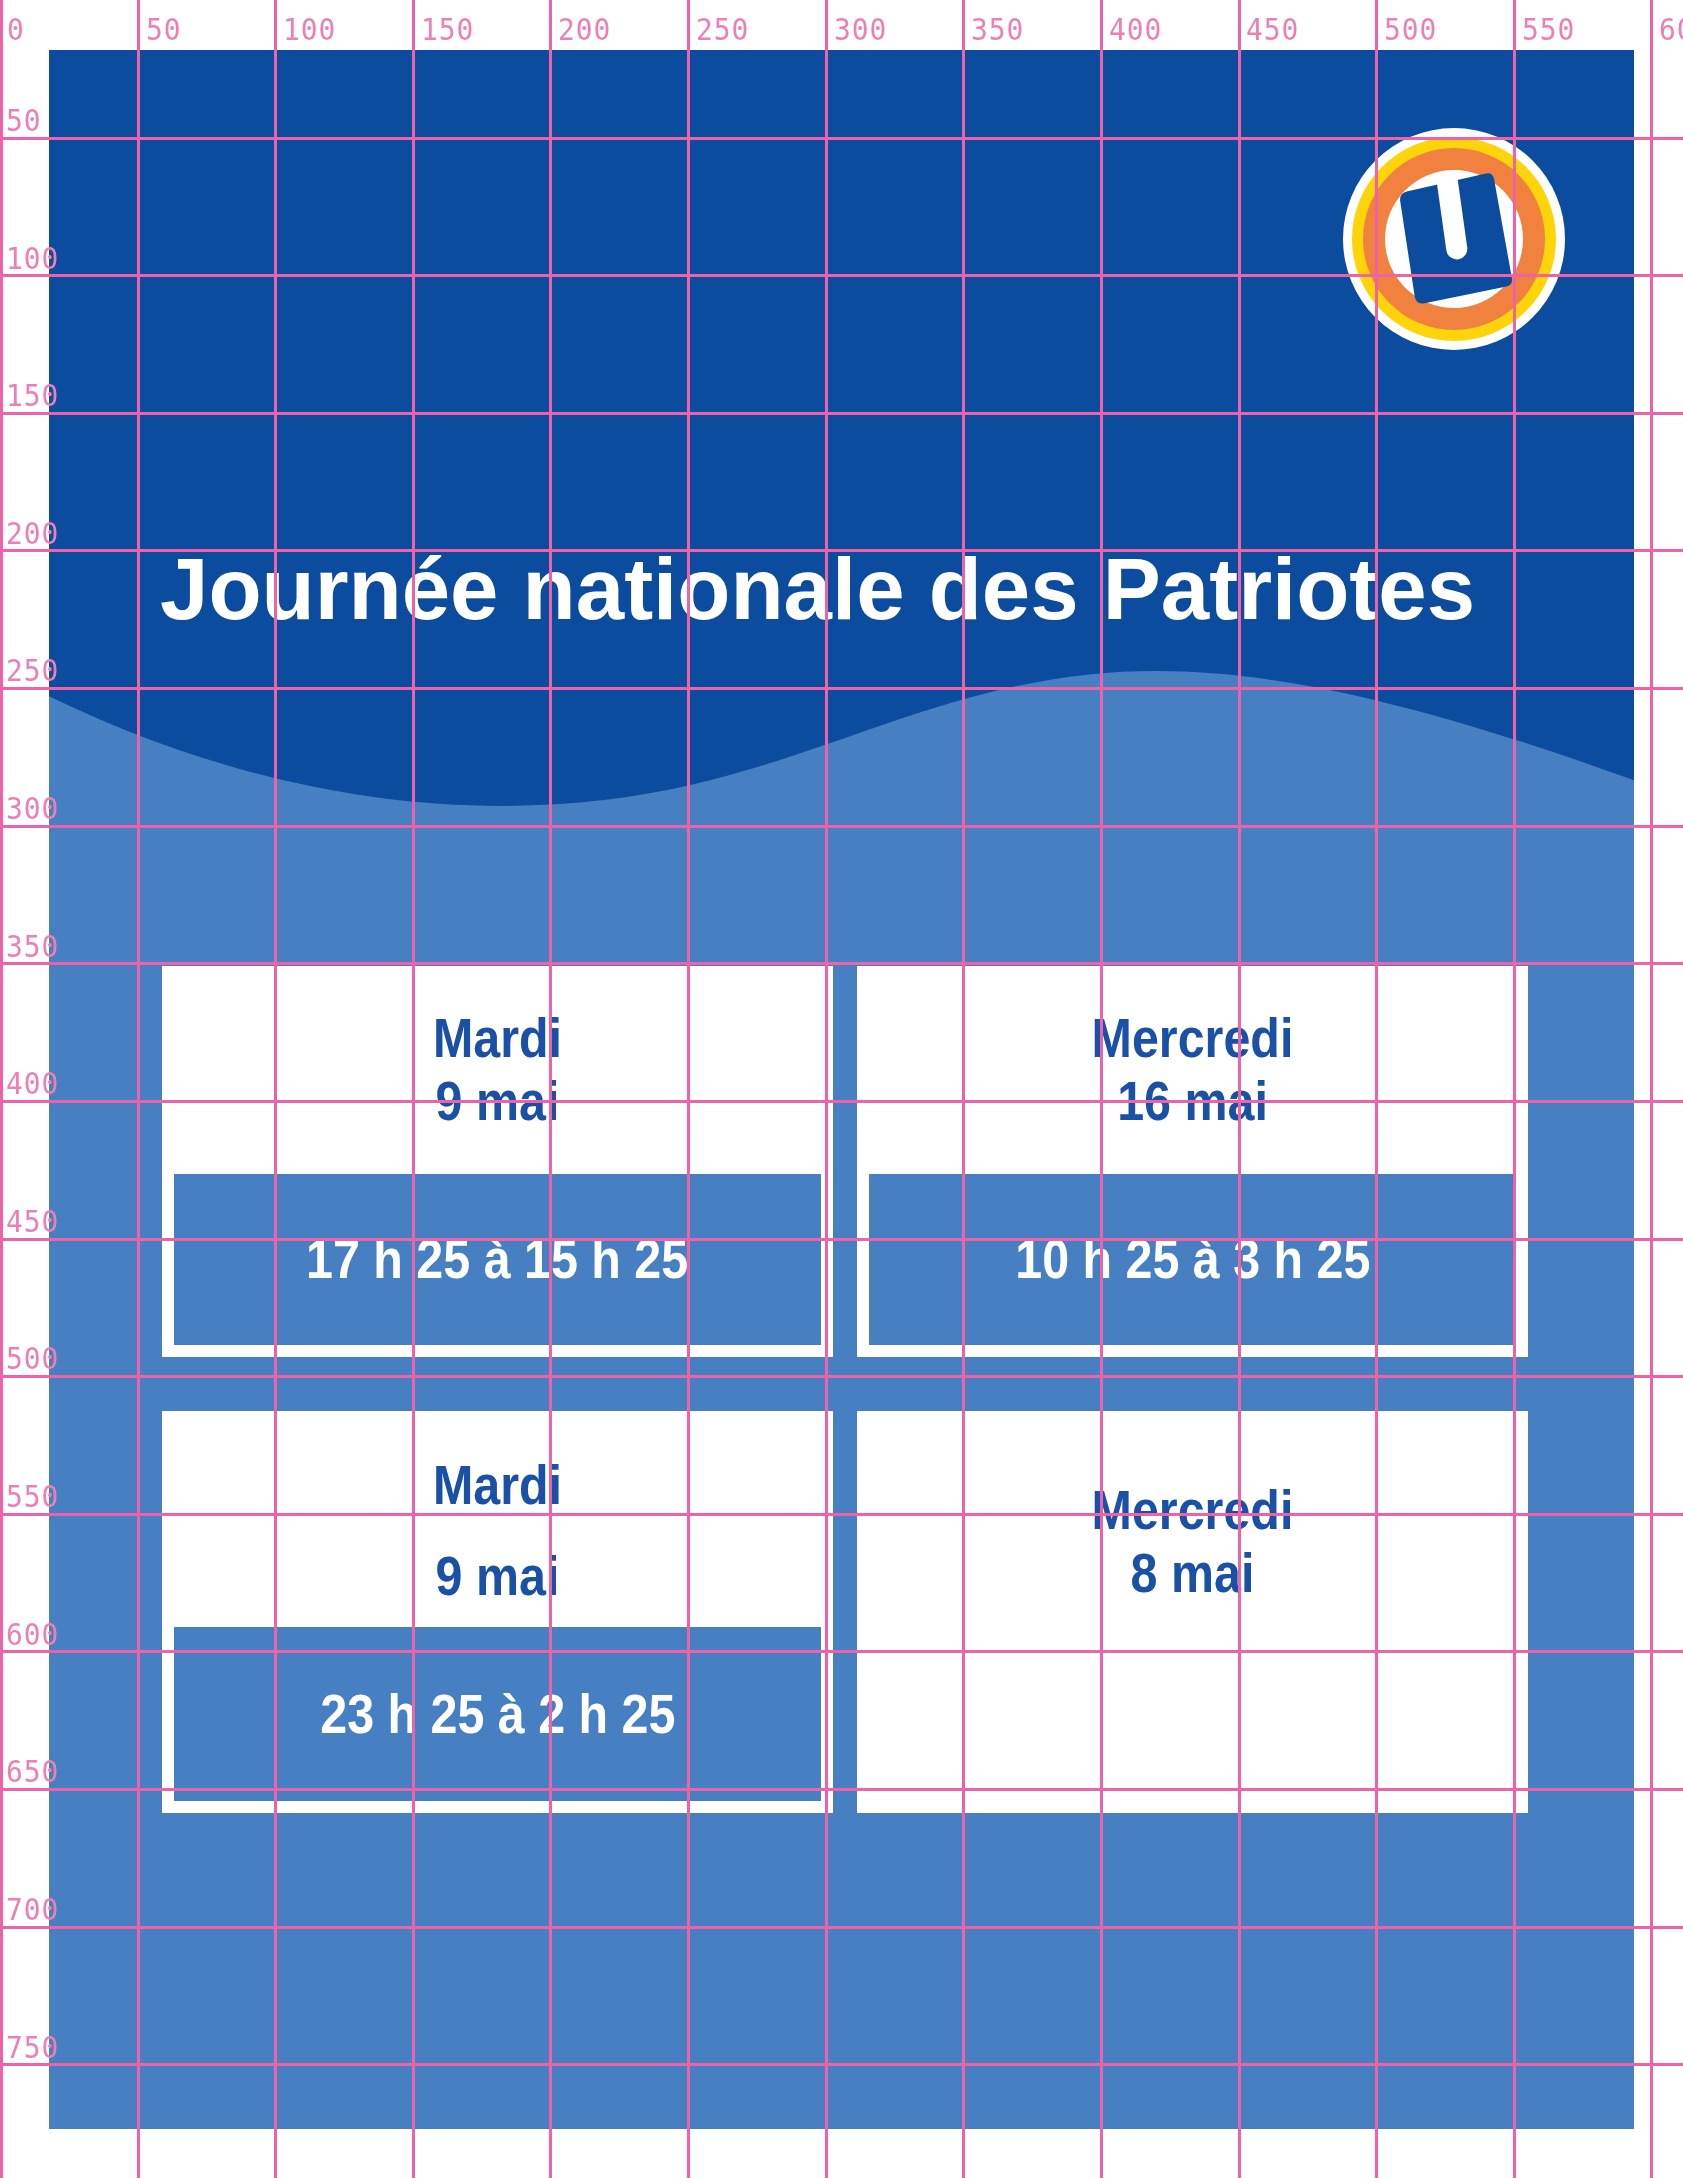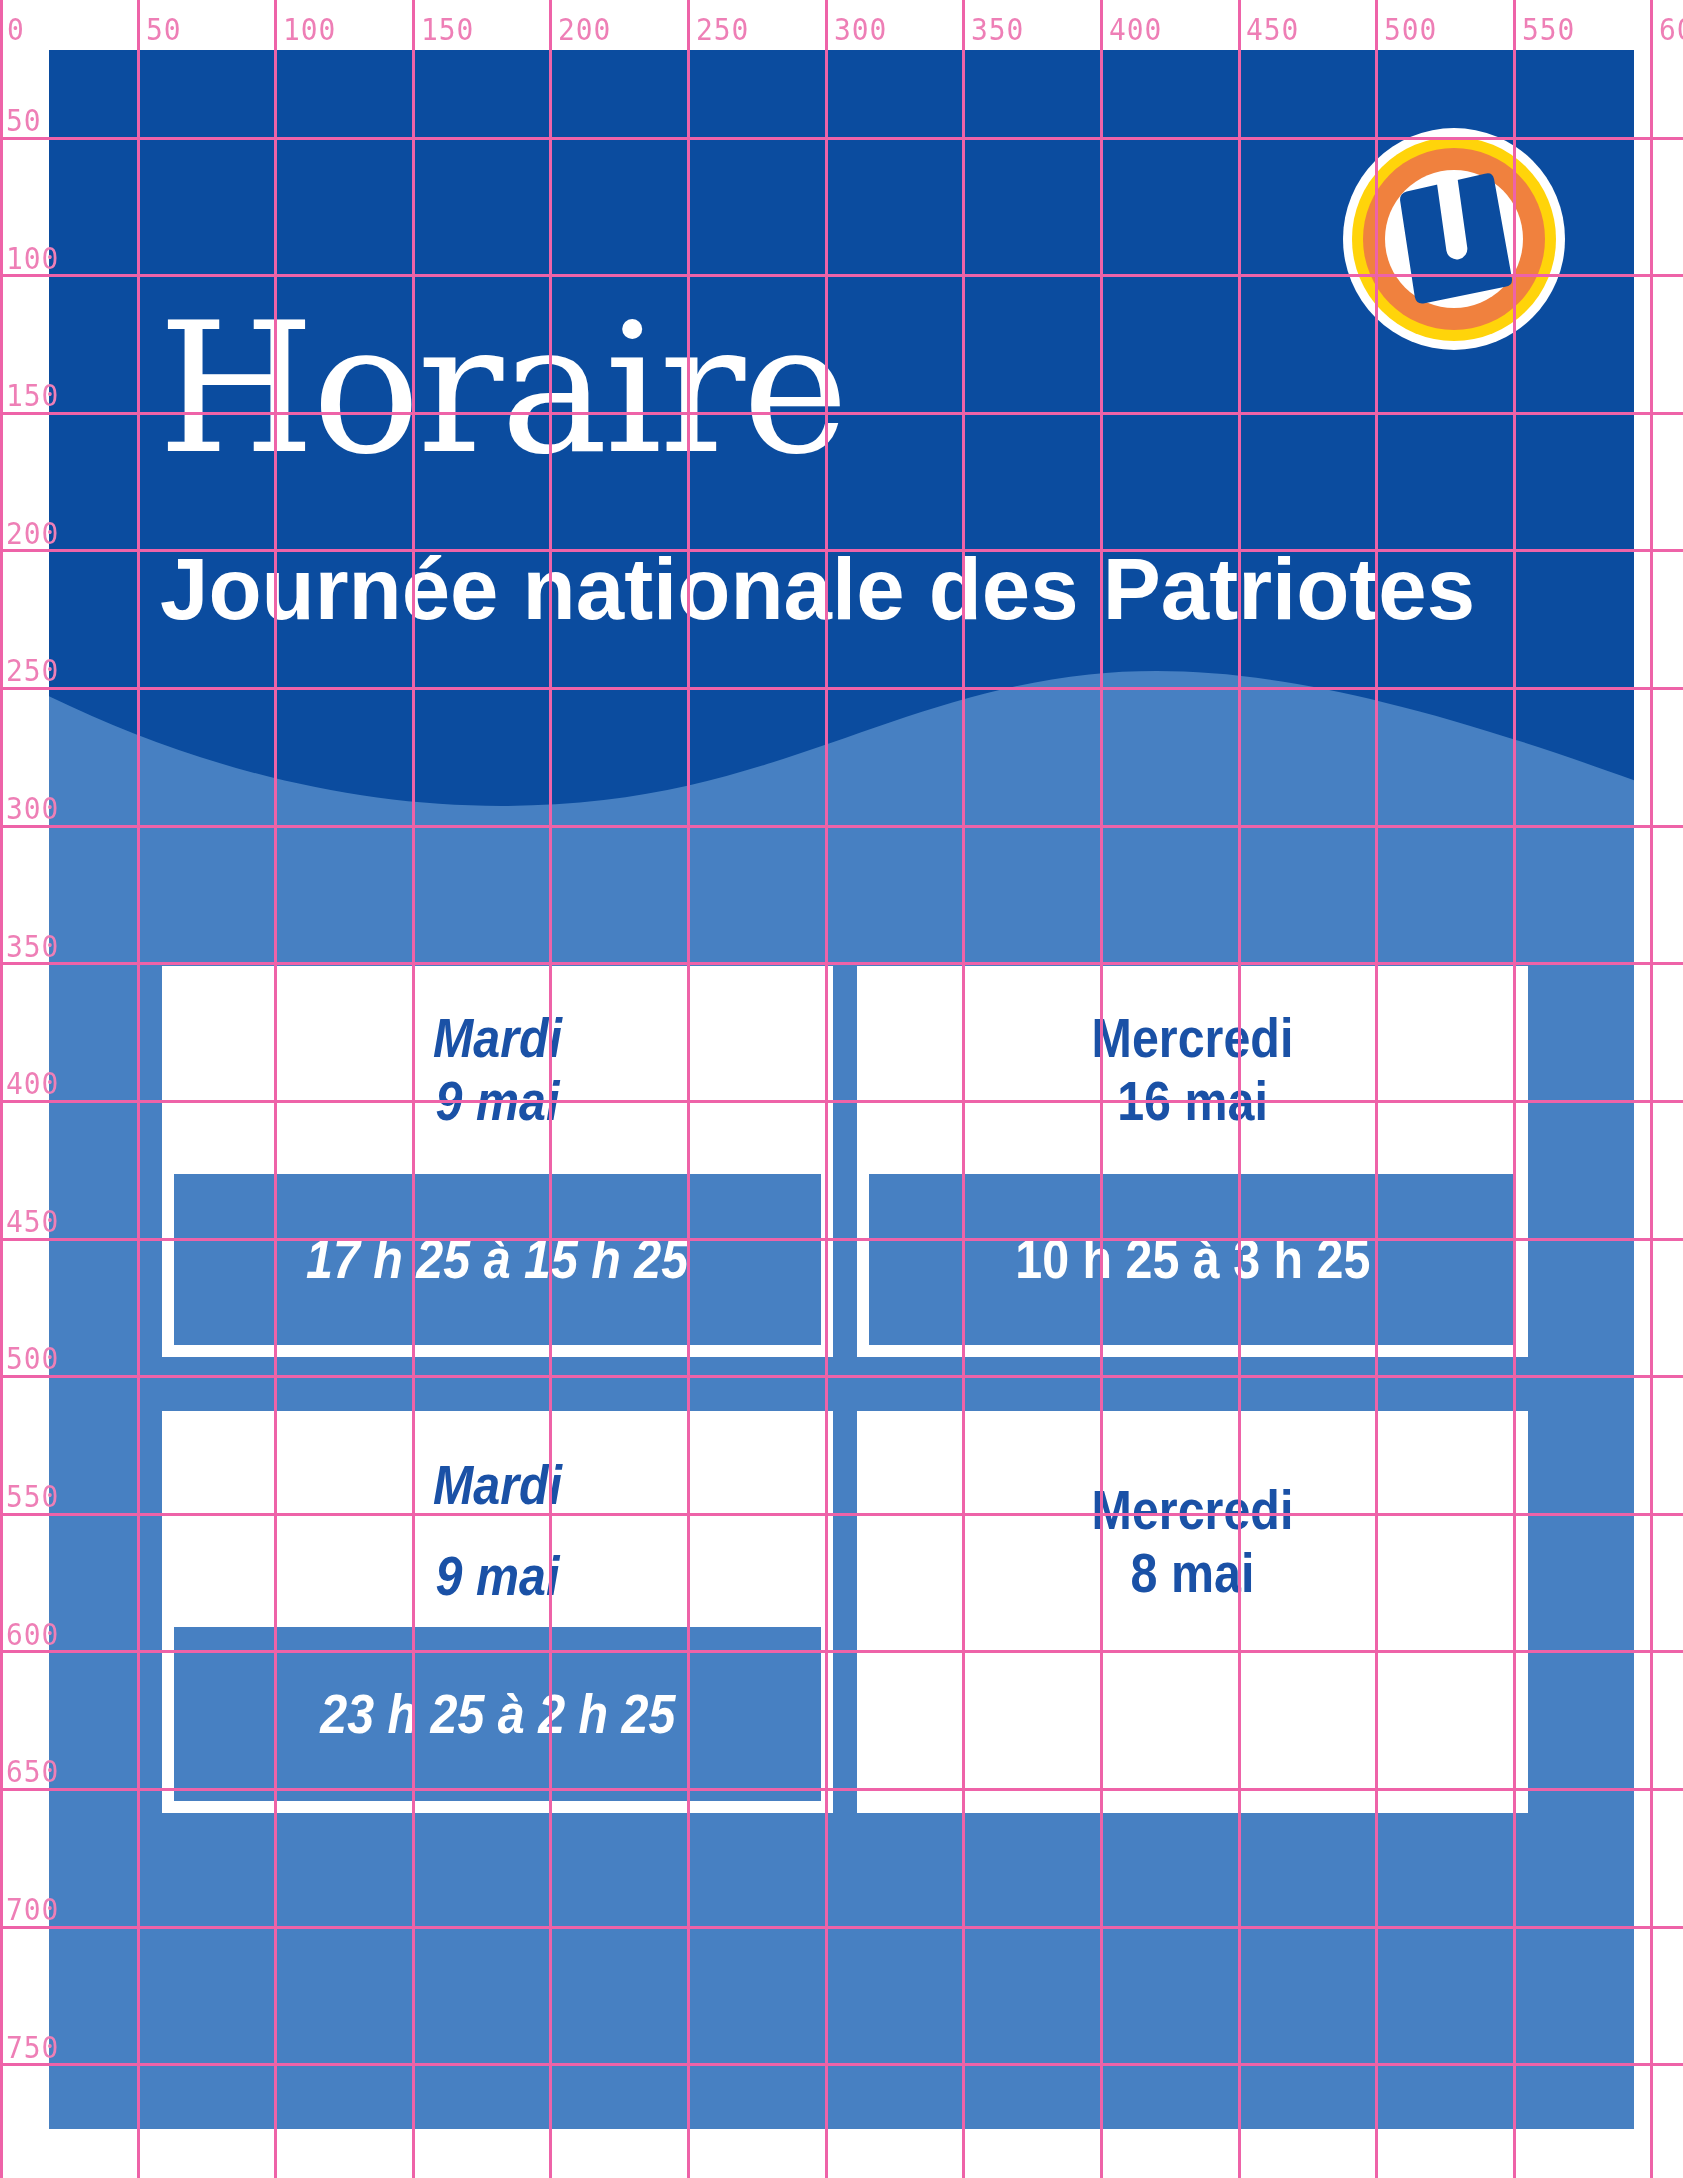--- a/index.html
+++ b/index.html
@@ -26,21 +26,21 @@
   .logo{position:absolute;left:1294px;top:78px;width:222px;height:222px;z-index:3;}
   .ring{position:absolute;border-radius:50%;}
   .ring.r1{inset:0;background:#fff;}
   .ring.r2{inset:9px;background:var(--c-yellow);}
   .ring.r3{inset:20px;background:var(--c-orange);}
   .ring.r4{inset:42px;background:#fff;}
   .logo svg{position:absolute;left:55px;top:47px;width:111px;height:125px;
             transform:rotate(-8deg);}
   
   .card{position:absolute;width:671px;background:#fff;z-index:3;box-sizing:border-box;}
-  .col1{left:113px;font-style:italic;} .col2{left:808px;}
+  .col1{left:113px;} .col2{left:808px;}
   .row1{top:916px;height:391px;} .row2{top:1361px;height:402px;}
   .day-block{position:absolute;left:0;right:0;top:0;display:flex;flex-direction:column;
              align-items:center;justify-content:center;text-align:center;
              color:var(--c-day);font-weight:bold;font-size:55px;line-height:63px;
              transform:scaleX(.88);box-sizing:border-box;}
   .row1 .day-block{height:208px;} .row2 .day-block{height:216px;}
   .card--spread .day-block{padding-top:24px;}
   .card--spread .card-date{margin-top:28px;}
   .card--low .day-block{padding-top:46px;}
   .band{position:absolute;left:12px;right:12px;bottom:12px;background:var(--c-light);
@@ -72,21 +72,20 @@
       <div class="ring r1"></div>
       <div class="ring r2"></div>
       <div class="ring r3"></div>
       <div class="ring r4"></div>
       <svg viewBox="0 0 100 112" aria-hidden="true">
         <path fill="#0B4C9F" d="M7,17 Q7,10 14,9 L86,3 Q93,2 93.5,9 L97,99 Q97.5,106 90,106.5 L16,111 Q8.5,111.5 8,104 Z"></path>
         <path fill="#FFFFFF" d="M42,4 L61,3 L61,66 A9.5,9.5 0 0 1 42,67 Z"></path>
       </svg>
     </div>
 
-    <div class="title">Horaire</div>
     <div class="subtitle">Journée nationale des Patriotes</div>
 
     <div class="card row1 col1">
       <div class="day-block">
         <div class="card-day">Mardi</div>
         <div class="card-date">9 mai</div>
       </div>
       <div class="band">
         <span>17 h 25 à 15 h 25</span>
       </div>

